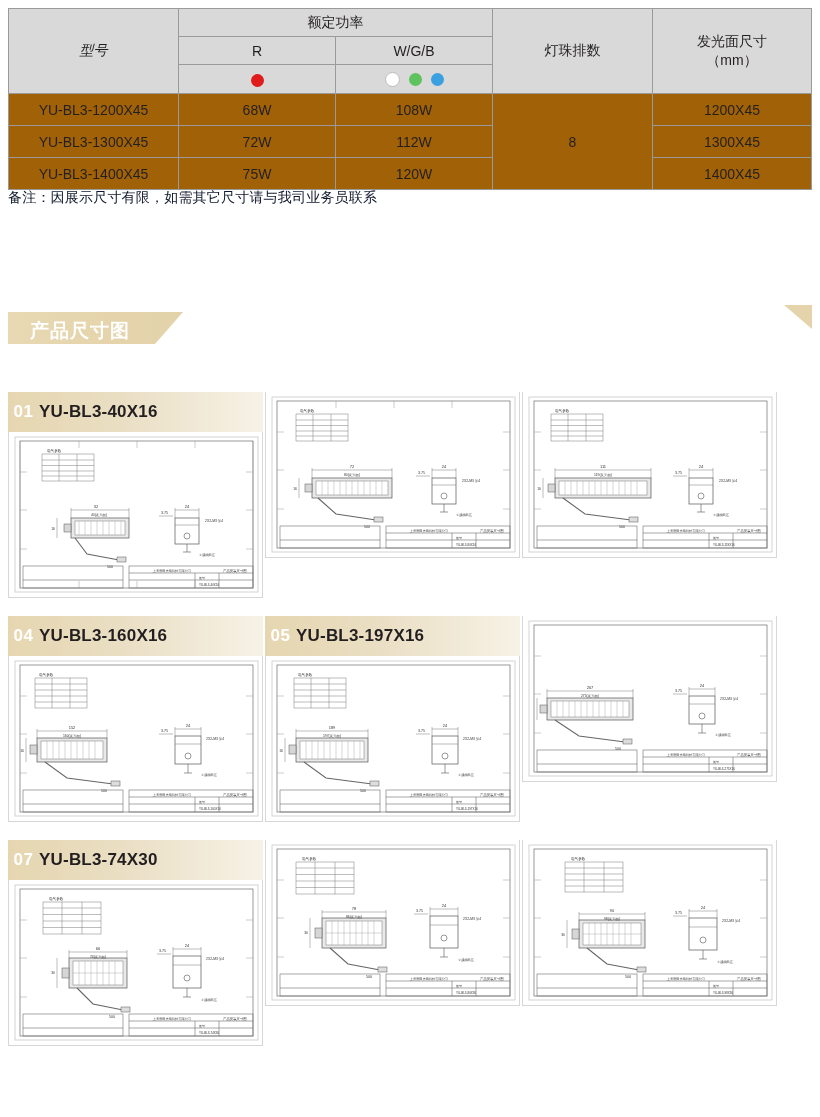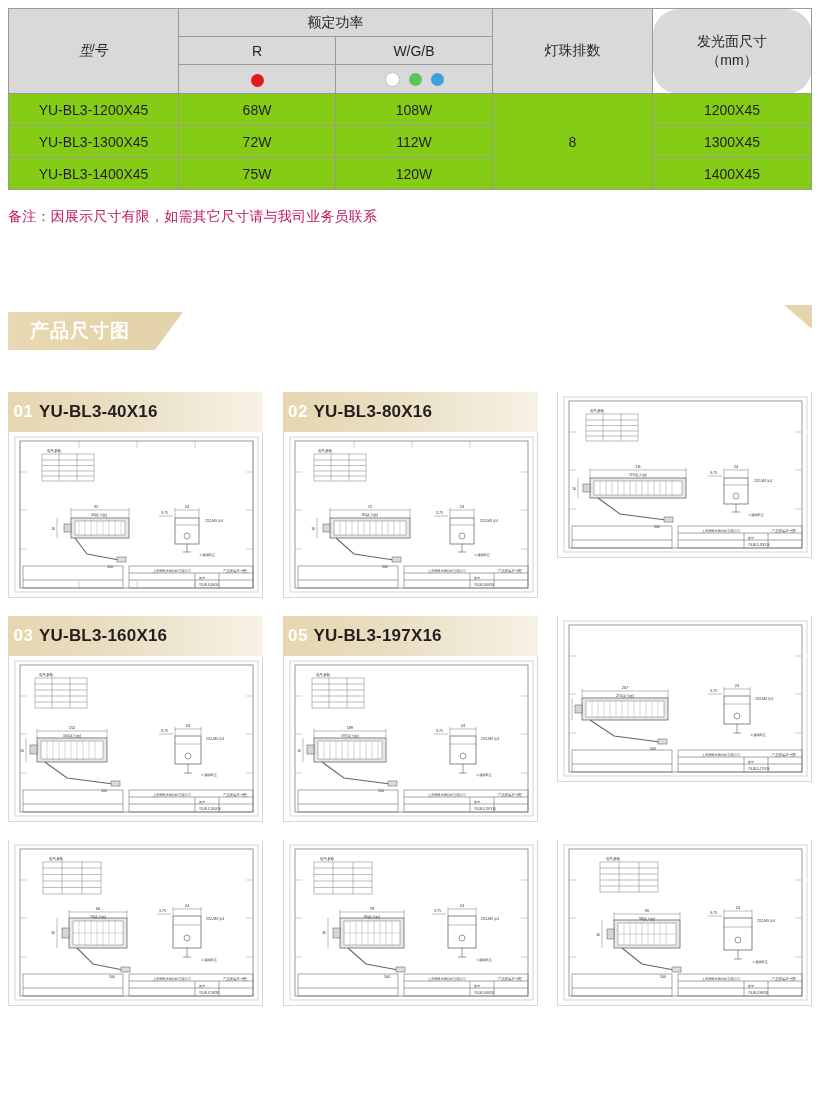--- a/index.html
+++ b/index.html
@@ -38,53 +38,53 @@
   }
   table.spec thead td, table.spec thead th {
     background: #d9d9d9;
   }
   .hdr-model { height: 76px; font-size: 15px; font-style: italic; }
   .hdr-power { height: 25px; font-size: 14px; }
   .hdr-sub { height: 25px; font-size: 14px; }
   .hdr-dots { height: 26px; }
   .hdr-rows { font-size: 15px; }
   .hdr-size { font-size: 14px; line-height: 1.35; }
-  tbody td { height: 29px; font-size: 14px; background: #84cc16; }
+  tbody td { height: 29px; font-size: 14px; background: #a16207; }
   .col-model { width: 167px; }
   .col-r { width: 162px; }
   .col-wgb { width: 162px; }
   .col-rows { width: 157px; }
-  .col-size { width: 156px; border-radius: 26px; }
+  .col-size { width: 156px; }
 
   .dot {
     display: inline-block;
     width: 13px;
     height: 13px;
     border-radius: 50%;
     vertical-align: middle;
   }
   .dot + .dot { margin-left: 9px; }
   .dot-white { background: #ffffff; border: 1px solid #bdbdbd; }
 
   .note {
     position: absolute;
     left: 8px;
-    top: 208px;
+    top: 189px;
     font-size: 14px;
-    color: #be185d;
+    color: #0f172a;
     letter-spacing: 0.2px;
   }
 
   
   .banner {
     position: absolute;
     left: 8px;
     top: 312px;
     width: 175px;
-    height: 38px;
+    height: 32px;
   }
   .banner-bg {
     position: absolute;
     inset: 0;
     background: linear-gradient(to right, #e8d9b4 0%, #e5d4ab 60%, #e3d3aa 100%);
     clip-path: polygon(0 0, 100% 0, 84% 100%, 0 100%);
   }
   .banner-text {
     position: absolute;
     left: 22px;
@@ -110,22 +110,21 @@
   }
 
   
   .grid {
     position: absolute;
     left: 8px;
     top: 392px;
     width: 804px;
     display: flex;
     flex-wrap: wrap;
-    gap: 18px 19px;
-    justify-content: space-between;
+    gap: 18px 2px;
   }
   .card {
     width: 255px;
   }
   .card-head {
     height: 40px;
     background: linear-gradient(to right, #e6d6b0 0%, #eadfc4 45%, #f7f2e6 100%);
     display: flex;
     align-items: center;
   }
@@ -317,24 +316,20 @@
           <text x="182" y="139.5" font-size="3.2" fill="#333" text-anchor="end" font-family="'Liberation Sans',sans-serif">上海雨田光电科技有限公司</text>
           <text x="214" y="139.5" font-size="3.4" fill="#333" font-family="'Liberation Sans',sans-serif">产品安装尺寸图</text>
           <text x="190" y="146.5" font-size="3" fill="#333" font-family="'Liberation Sans',sans-serif">图号</text>
           <text x="190" y="153.5" font-size="3" fill="#333" font-family="'Liberation Sans',sans-serif">YU-BL3-40X16</text>
         </svg>
       </div>
     </div>
   </div>
 
   <div class="card">
-    <div class="card-head">
-      <div class="card-num">02</div>
-      <div class="card-title">YU-BL3-80X16</div>
-    </div>
     <div class="card-body">
       <div class="dwg">
         <svg width="255" height="165" viewBox="0 0 255 165">
           <rect x="6" y="5" width="243" height="155" fill="none" stroke="#c8c8c8" stroke-width="0.8"></rect>
           <rect x="11" y="9" width="233" height="147" fill="none" stroke="#6d6d6d" stroke-width="0.7"></rect>
           <g stroke="#9a9a9a" stroke-width="0.5">
             <line x1="11" y1="40" x2="18" y2="40"></line>
               <line x1="11" y1="78" x2="18" y2="78"></line>
               <line x1="11" y1="117" x2="18" y2="117"></line>
             <line x1="237" y1="40" x2="244" y2="40"></line>
@@ -503,21 +498,21 @@
           <text x="214" y="139.5" font-size="3.4" fill="#333" font-family="'Liberation Sans',sans-serif">产品安装尺寸图</text>
           <text x="190" y="146.5" font-size="3" fill="#333" font-family="'Liberation Sans',sans-serif">图号</text>
           <text x="190" y="153.5" font-size="3" fill="#333" font-family="'Liberation Sans',sans-serif">YU-BL3-119X16</text>
         </svg>
       </div>
     </div>
   </div>
 
   <div class="card">
     <div class="card-head">
-      <div class="card-num">03</div>
+      <div class="card-num">04</div>
       <div class="card-title">YU-BL3-160X16</div>
     </div>
     <div class="card-body">
       <div class="dwg">
         <svg width="255" height="165" viewBox="0 0 255 165">
           <rect x="6" y="5" width="243" height="155" fill="none" stroke="#c8c8c8" stroke-width="0.8"></rect>
           <rect x="11" y="9" width="233" height="147" fill="none" stroke="#6d6d6d" stroke-width="0.7"></rect>
           <g stroke="#9a9a9a" stroke-width="0.5">
             <line x1="11" y1="40" x2="18" y2="40"></line>
               <line x1="11" y1="78" x2="18" y2="78"></line>
@@ -761,20 +756,24 @@
           <text x="182" y="139.5" font-size="3.2" fill="#333" text-anchor="end" font-family="'Liberation Sans',sans-serif">上海雨田光电科技有限公司</text>
           <text x="214" y="139.5" font-size="3.4" fill="#333" font-family="'Liberation Sans',sans-serif">产品安装尺寸图</text>
           <text x="190" y="146.5" font-size="3" fill="#333" font-family="'Liberation Sans',sans-serif">图号</text>
           <text x="190" y="153.5" font-size="3" fill="#333" font-family="'Liberation Sans',sans-serif">YU-BL3-275X16</text>
         </svg>
       </div>
     </div>
   </div>
 
   <div class="card">
+    <div class="card-head">
+      <div class="card-num">07</div>
+      <div class="card-title">YU-BL3-74X30</div>
+    </div>
     <div class="card-body">
       <div class="dwg">
         <svg width="255" height="165" viewBox="0 0 255 165">
           <rect x="6" y="5" width="243" height="155" fill="none" stroke="#c8c8c8" stroke-width="0.8"></rect>
           <rect x="11" y="9" width="233" height="147" fill="none" stroke="#6d6d6d" stroke-width="0.7"></rect>
           <g stroke="#9a9a9a" stroke-width="0.5">
             <line x1="11" y1="40" x2="18" y2="40"></line>
               <line x1="11" y1="78" x2="18" y2="78"></line>
               <line x1="11" y1="117" x2="18" y2="117"></line>
             <line x1="237" y1="40" x2="244" y2="40"></line>

